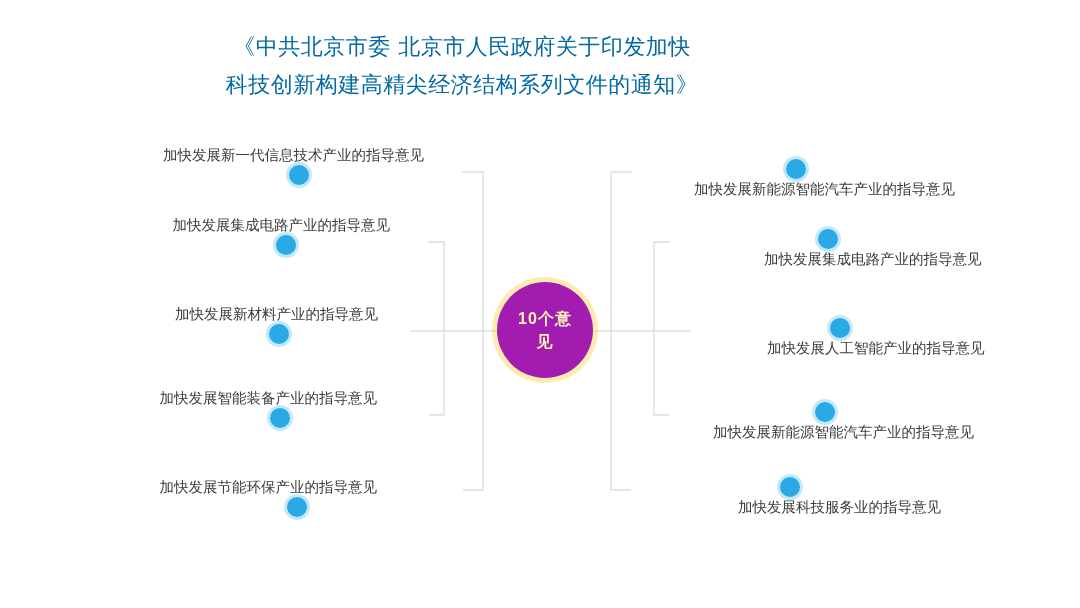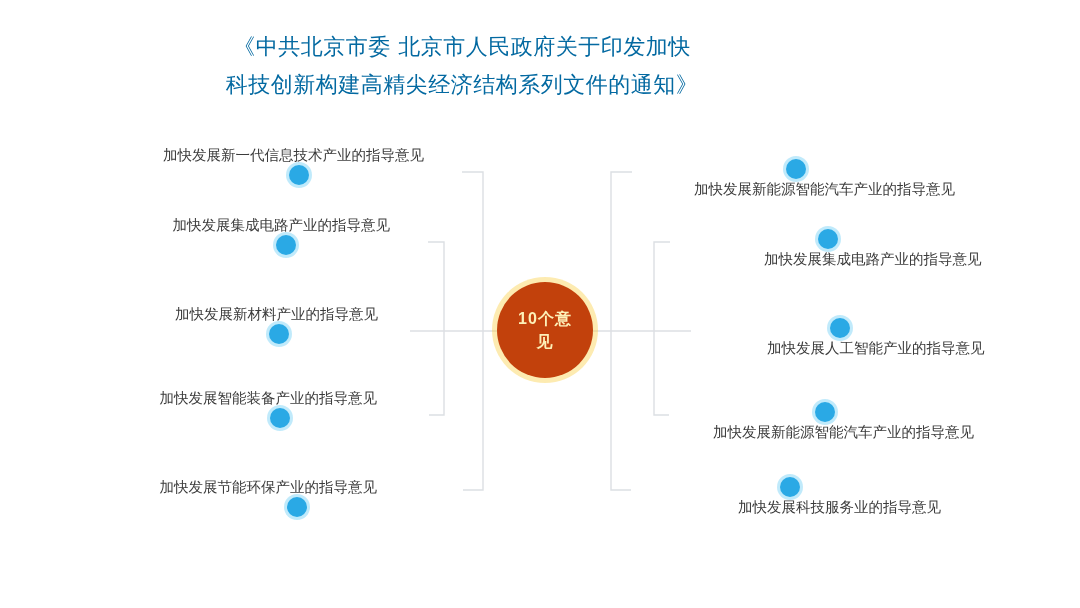--- a/index.html
+++ b/index.html
@@ -46,21 +46,21 @@
   }
 
   
   #hub {
     position: absolute;
     left: 497px;
     top: 282px;
     width: 96px;
     height: 96px;
     border-radius: 50%;
-    background: #c2410c;
+    background: #a21caf;
     box-shadow: 0 0 0 5px rgba(250,205,60,0.40);
     display: flex;
     align-items: center;
     justify-content: center;
   }
   #hub-label {
     width: 66px;
     text-align: center;
     font-size: 16px;
     line-height: 23px;

